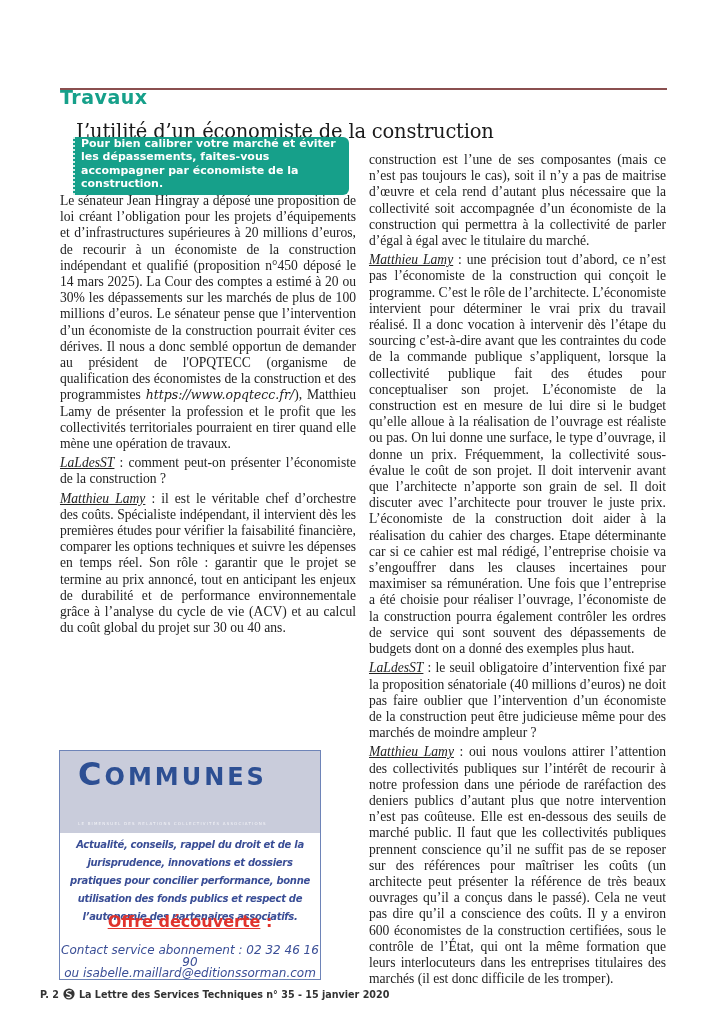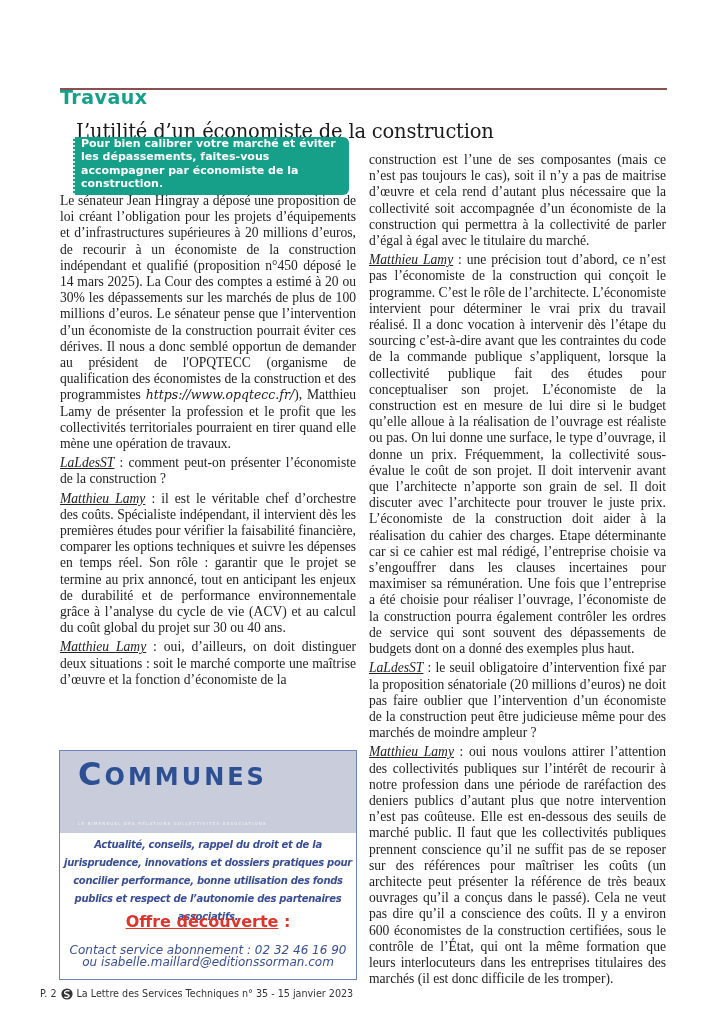--- a/index.html
+++ b/index.html
@@ -33,21 +33,21 @@
 
   .callout {
     position: absolute; left: 73px; top: 137px; width: 276px;
     background: #16a08a; color: #ffffff;
     font-family: "DejaVu Sans", sans-serif; font-weight: bold; font-size: 11px;
     line-height: 13.4px; padding: 0 6px 4px 6px; border-radius: 0 6px 6px 0;
     border-left: 2px dotted #d8efe9; box-sizing: border-box;
   }
 
   .ad {
-    position: absolute; left: 59px; top: 750px; width: 298px; height: 230px;
+    position: absolute; left: 59px; top: 750px; width: 262px; height: 230px;
     border: 1.5px solid #6e84b8; box-sizing: border-box; background: #fff;
   }
   .ad-banner {
     position: absolute; left: 0; top: 0; right: 0; height: 82px;
     background: #c9ccdb;
   }
   .ad-brand-1, .ad-brand-2 {
     position: absolute; font-family: "DejaVu Sans", sans-serif; font-weight: bold;
     color: #2d4f93; letter-spacing: 3px;
   }
@@ -71,47 +71,46 @@
   }
   .ad-offer .u { text-decoration: underline; }
   .ad-contact {
     position: absolute; left: 0; right: 0; top: 194px; text-align: center;
     font-family: "DejaVu Sans", sans-serif; font-style: italic; font-size: 12px;
     line-height: 11.5px; color: #3a4e96;
   }
 
   .footer {
     position: absolute; left: 40px; top: 988px;
-    font-family: "DejaVu Sans", sans-serif; font-weight: normal; font-size: 9.6px; color: #333;
-    display: flex; align-items: flex-start; gap: 4px;
+    font-family: "DejaVu Sans", sans-serif; font-weight: bold; font-size: 9.6px; color: #333;
+    display: flex; align-items: center; gap: 4px;
   }
   .footer-logo { width: 12px; height: 12px; display: inline-block; }
 </style>
 </head>
 <body>
 
 <div class="section-title">Travaux</div>
 <div class="section-rule"></div>
 <h1 class="headline" style="margin:16px;font-weight:normal;">L’utilité d’un économiste de la construction</h1>
 
 <div class="callout">Pour bien calibrer votre marché et éviter les dépassements, faites-vous accompagner par économiste de la construction.</div>
 
 <div class="col col-left">
   <p>
     <span>Le sénateur Jean Hingray a déposé une proposition de loi créant l’obligation pour les projets d’équipements et d’infrastructures supérieures à 20 millions d’euros, de recourir à un économiste de la construction indépendant et qualifié (proposition n°450 déposé le 14 mars 2025). La Cour des comptes a estimé à 20 ou 30% les dépassements sur les marchés de plus de 100 millions d’euros. Le sénateur pense que l’intervention d’un économiste de la construction pourrait éviter ces dérives. Il nous a donc semblé opportun de demander au président de l'OPQTECC (organisme de qualification des économistes de la construction et des programmistes </span><span class="url">https://www.opqtecc.fr/</span><span>), Matthieu Lamy de présenter la profession et le profit que les collectivités territoriales pourraient en tirer quand elle mène une opération de travaux.</span>
   </p>
   <p><span class="speaker">LaLdesST</span><span> : comment peut-on présenter l’économiste de la construction ?</span></p>
   <p><span class="speaker">Matthieu Lamy</span><span> : il est le véritable chef d’orchestre des coûts. Spécialiste indépendant, il intervient dès les premières études pour vérifier la faisabilité financière, comparer les options techniques et suivre les dépenses en temps réel. Son rôle : garantir que le projet se termine au prix annoncé, tout en anticipant les enjeux de durabilité et de performance environnementale grâce à l’analyse du cycle de vie (ACV) et au calcul du coût global du projet sur 30 ou 40 ans.</span></p>
-  <p><span class="speaker">Matthieu Lamy</span><span> : oui, d’ailleurs, on doit distinguer deux situations : soit le marché comporte une maîtrise d’œuvre et la fonction d’économiste de la</span></p>
 </div>
 
 <div class="col col-right">
   <p>construction est l’une de ses composantes (mais ce n’est pas toujours le cas), soit il n’y a pas de maitrise d’œuvre et cela rend d’autant plus nécessaire que la collectivité soit accompagnée d’un économiste de la construction qui permettra à la collectivité de parler d’égal à égal avec le titulaire du marché.</p>
   <p><span class="speaker">Matthieu Lamy</span><span> : une précision tout d’abord, ce n’est pas l’économiste de la construction qui conçoit le programme. C’est le rôle de l’architecte. L’économiste intervient pour déterminer le vrai prix du travail réalisé. Il a donc vocation à intervenir dès l’étape du sourcing c’est-à-dire avant que les contraintes du code de la commande publique s’appliquent, lorsque la collectivité publique fait des études pour conceptualiser son projet. L’économiste de la construction est en mesure de lui dire si le budget qu’elle alloue à la réalisation de l’ouvrage est réaliste ou pas. On lui donne une surface, le type d’ouvrage, il donne un prix. Fréquemment, la collectivité sous-évalue le coût de son projet. Il doit intervenir avant que l’architecte n’apporte son grain de sel. Il doit discuter avec l’architecte pour trouver le juste prix. L’économiste de la construction doit aider à la réalisation du cahier des charges. Etape déterminante car si ce cahier est mal rédigé, l’entreprise choisie va s’engouffrer dans les clauses incertaines pour maximiser sa rémunération.  Une fois que l’entreprise a été choisie pour réaliser l’ouvrage, l’économiste de la construction pourra également contrôler les ordres de service qui sont souvent des dépassements de budgets dont on a donné des exemples plus haut.</span></p>
-  <p><span class="speaker">LaLdesST</span><span> : le seuil obligatoire d’intervention fixé par la proposition sénatoriale (20 millions d’euros) ne doit pas faire oublier que l’intervention d’un économiste de la construction peut être judicieuse même pour des marchés de moindre ampleur ?</span></p>
+  <p><span class="speaker">LaLdesST</span><span> : le seuil obligatoire d’intervention fixé par la proposition sénatoriale (40 millions d’euros) ne doit pas faire oublier que l’intervention d’un économiste de la construction peut être judicieuse même pour des marchés de moindre ampleur ?</span></p>
   <p><span class="speaker">Matthieu Lamy</span><span> : oui nous voulons attirer l’attention des collectivités publiques sur l’intérêt de recourir à notre profession dans une période de raréfaction des deniers publics d’autant plus que notre intervention n’est pas coûteuse. Elle est en-dessous des seuils de marché public. Il faut que les collectivités publiques prennent conscience qu’il ne suffit pas de se reposer sur des références pour maîtriser les coûts (un architecte peut présenter la référence de très beaux ouvrages qu’il a conçus dans le passé). Cela ne veut pas dire qu’il a conscience des coûts. Il y a environ 600 économistes de la construction certifiées, sous le contrôle de l’État, qui ont la même formation que leurs interlocuteurs dans les entreprises titulaires des marchés (il est donc difficile de les tromper).</span></p>
 </div>
 
 <div class="ad">
   <div class="ad-banner">
     <div class="ad-brand-1"><span class="big">C</span><span>OMMUNES</span></div>
     <div class="ad-tagline">LE BIMENSUEL DES RELATIONS COLLECTIVITÉS ASSOCIATIONS</div>
   </div>
   <div class="ad-desc">Actualité, conseils, rappel du droit et de la jurisprudence, innovations et dossiers pratiques pour concilier performance, bonne utilisation des fonds publics et respect de l’autonomie des partenaires associatifs.</div>
   <div class="ad-offer">
@@ -122,14 +121,14 @@
     <div>ou isabelle.maillard@editionssorman.com</div>
   </div>
 </div>
 
 <div class="footer">
   <span>P. 2</span>
   <svg class="footer-logo" viewBox="0 0 12 12">
     <circle cx="6" cy="6" r="5.6" fill="#333"></circle>
     <path d="M8.5 3.2 C6.5 2 3.2 2.8 3.6 5 C4 6.6 8.3 6 8.2 8 C8 9.6 5 10 3.4 8.8" stroke="#fff" stroke-width="1.4" fill="none"></path>
   </svg>
-  <span>La Lettre des Services Techniques n° 35 - 15 janvier 2023</span>
+  <span>La Lettre des Services Techniques n° 35 - 15 janvier 2020</span>
 </div>
 
 </body></html>

